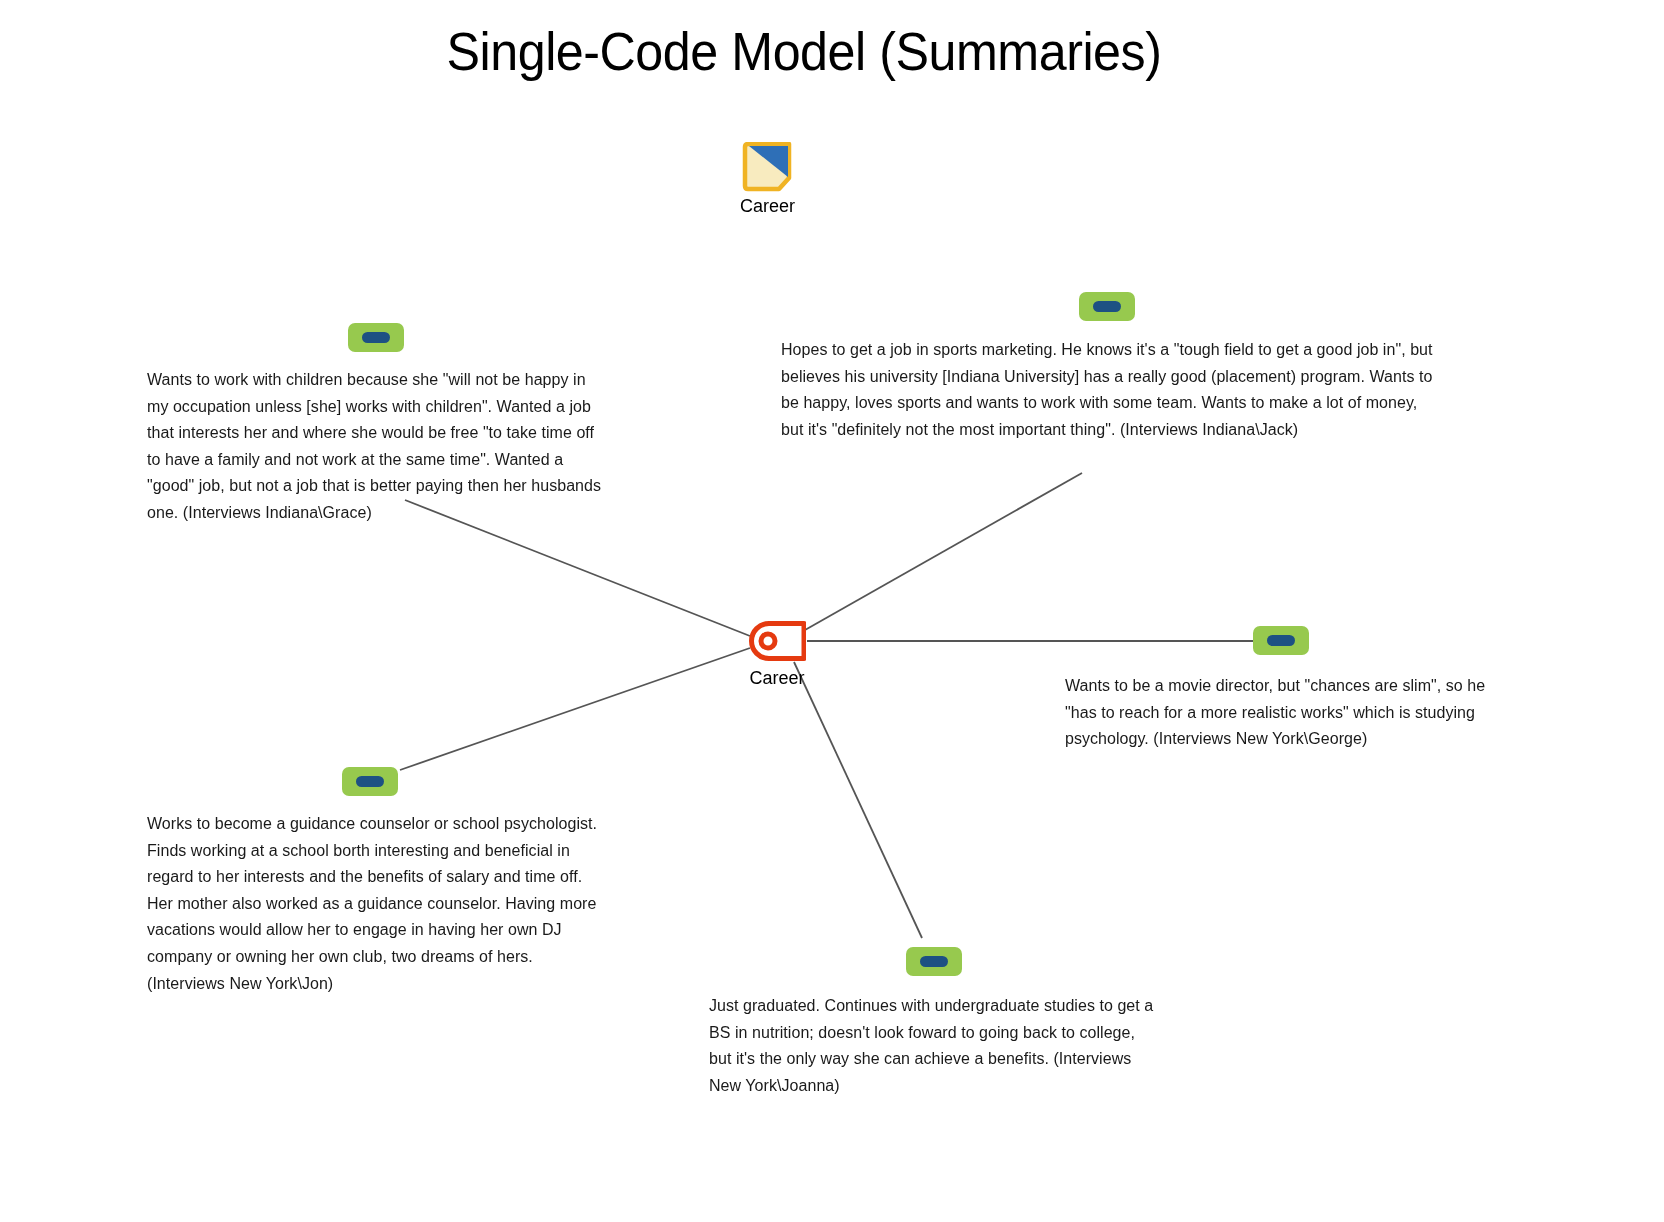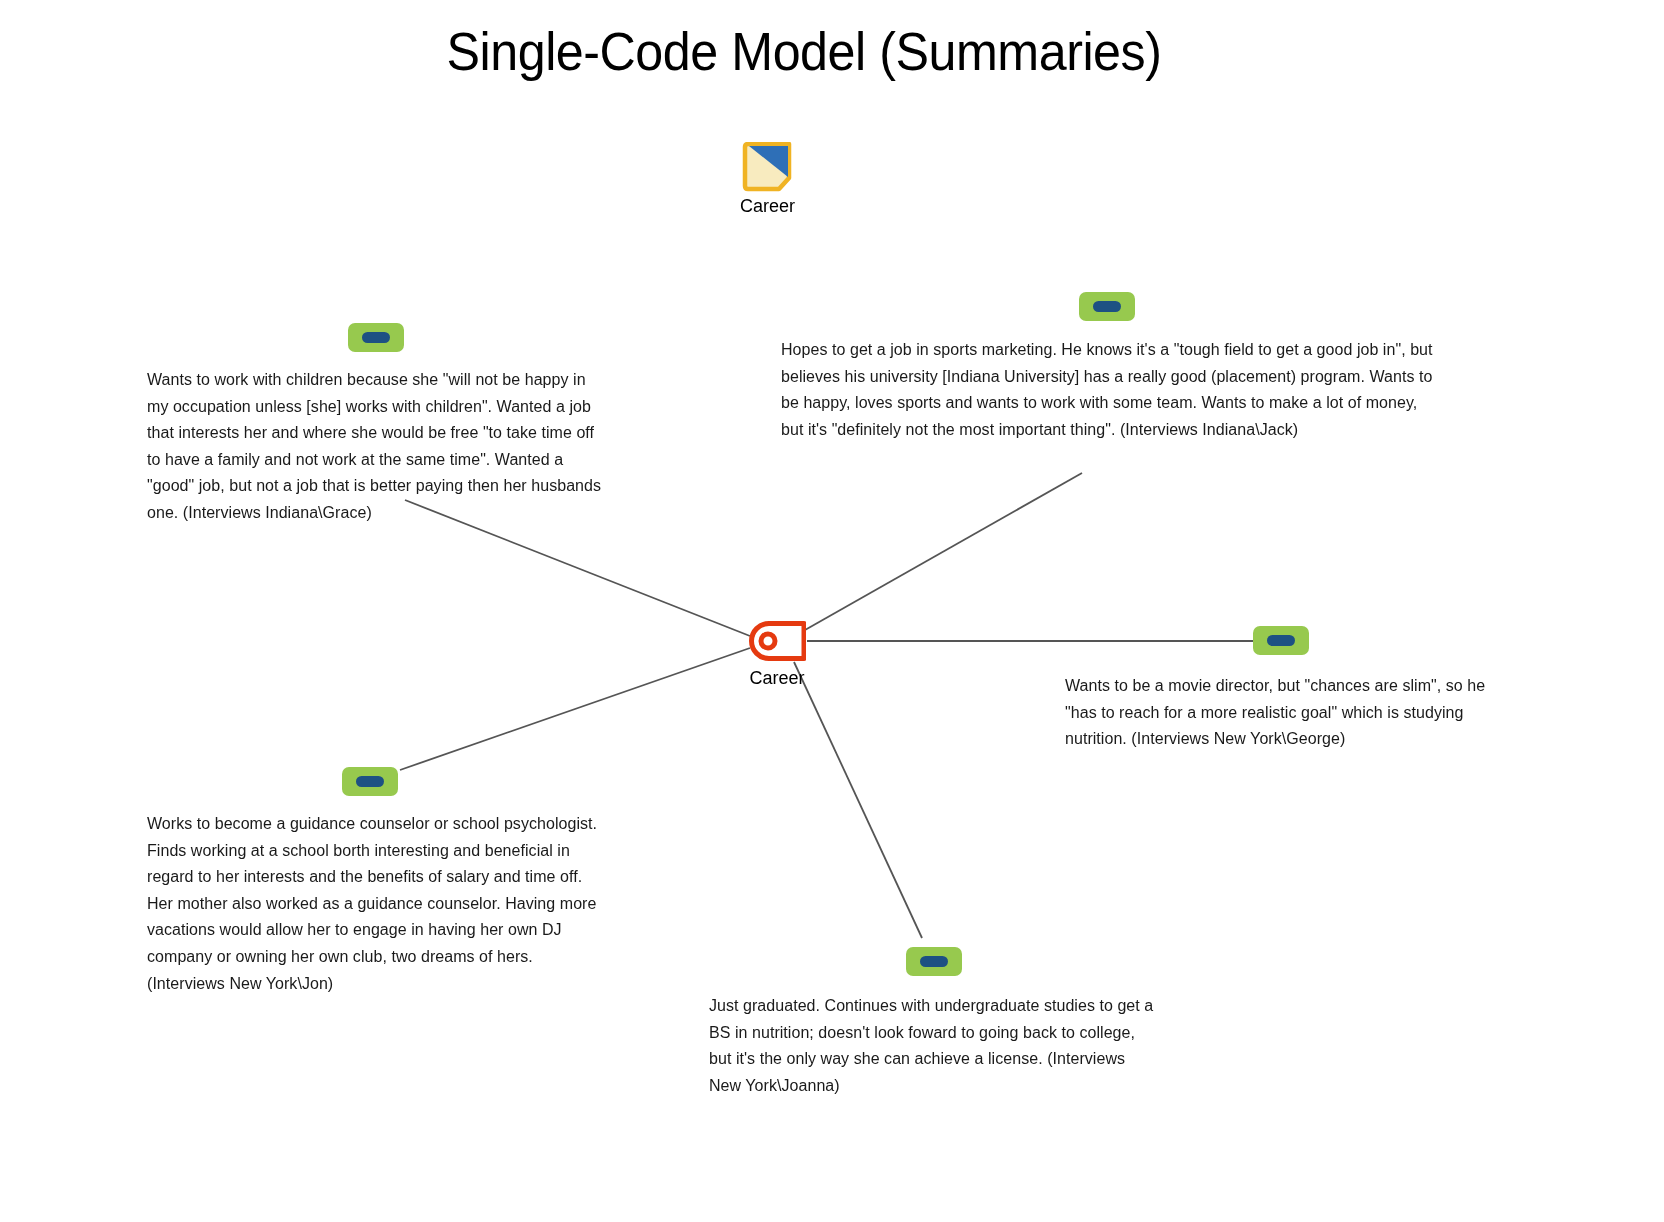--- a/index.html
+++ b/index.html
@@ -163,19 +163,19 @@
     <div class="pill"></div>
   </div>
   <div class="ref-badge" style="left:882px; top:947px;">
     <div class="pill"></div>
   </div>
 
   <div class="summary" style="left:123px; top:367px; width:462px;">Wants to work with children because she "will not be happy in my occupation unless [she] works with children". Wanted a job that interests her and where she would be free "to take time off to have a family and not work at the same time". Wanted a "good" job, but not a job that is better paying then her husbands one. (Interviews Indiana\Grace)</div>
 
   <div class="summary" style="left:757px; top:337px; width:660px;">Hopes to get a job in sports marketing. He knows it's a "tough field to get a good job in", but believes his university [Indiana University] has a really good (placement) program. Wants to be happy, loves sports and wants to work with some team. Wants to make a lot of money, but it's "definitely not the most important thing". (Interviews Indiana\Jack)</div>
 
-  <div class="summary" style="left:1041px; top:673px; width:448px;">Wants to be a movie director, but "chances are slim", so he "has to reach for a more realistic goal" which is studying nutrition. (Interviews New York\George)</div>
+  <div class="summary" style="left:1041px; top:673px; width:448px;">Wants to be a movie director, but "chances are slim", so he "has to reach for a more realistic works" which is studying psychology. (Interviews New York\George)</div>
 
-  <div class="summary" style="left:685px; top:993px; width:450px;">Just graduated. Continues with undergraduate studies to get a BS in nutrition; doesn't look foward to going back to college, but it's the only way she can achieve a license. (Interviews New York\Joanna)</div>
+  <div class="summary" style="left:685px; top:993px; width:450px;">Just graduated. Continues with undergraduate studies to get a BS in nutrition; doesn't look foward to going back to college, but it's the only way she can achieve a benefits. (Interviews New York\Joanna)</div>
 
   <div class="summary" style="left:123px; top:811px; width:452px;">Works to become a guidance counselor or school psychologist. Finds working at a school borth interesting and beneficial in regard to her interests and the benefits of salary and time off. Her mother also worked as a guidance counselor. Having more vacations would allow her to engage in having her own DJ company or owning her own club, two dreams of hers. (Interviews New York\Jon)</div>
 
 </div>
 
 </body></html>

